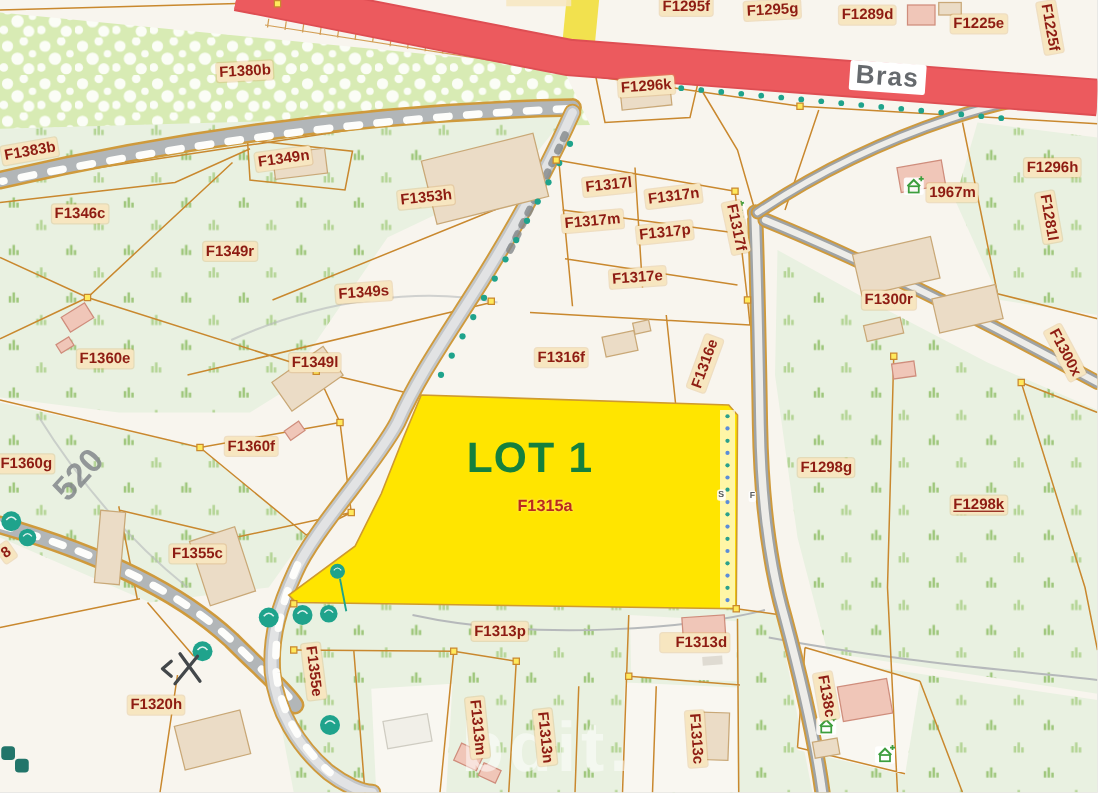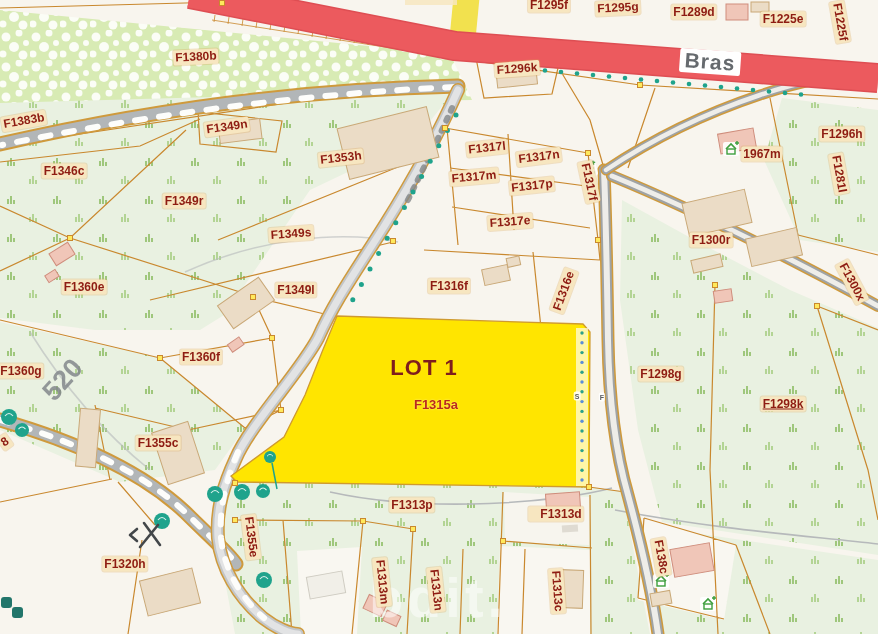--- a/index.html
+++ b/index.html
@@ -10,21 +10,21 @@
   .lbl{position:absolute;transform:translate(-50%,-50%) rotate(var(--r,0deg));
        font:bold 12px "Liberation Sans",sans-serif;color:var(--label_text,#8e1c12);
        background:var(--label_bg,#f7e6c0);padding:0 2px;border-radius:2px;
        white-space:nowrap;line-height:15px;box-shadow:0 0 0 1px rgba(214,160,80,.28);
        pointer-events:auto;}
   .lbl.tiny{font-size:7px;font-weight:bold;color:#5a5d60;background:rgba(255,255,255,.85);
        box-shadow:none;padding:0 1px;line-height:9px;}
   .lbl.roadname{font-size:21px;letter-spacing:1px;color:#666a6e;background:#fff;
        padding:0 5px;box-shadow:none;border-radius:2px;line-height:24px;}
   .lbl.hw{font-size:27px;color:rgba(130,135,139,.85);background:none;box-shadow:none;}
-  .lbl.lot1{font-size:22px;color:#7f1d1d;background:none;box-shadow:none;letter-spacing:1px;}
+  .lbl.lot1{font-size:34px;color:#15803d;background:none;box-shadow:none;letter-spacing:1px;}
   .lbl.lotsub{font-size:13px;color:#bb2a1c;background:none;box-shadow:none;
        text-shadow:0 0 2px rgba(255,245,160,.9);}
   .lbl.wm{font-size:56px;color:rgba(255,255,255,.5);background:none;box-shadow:none;
        letter-spacing:4px;}
   svg .pline{stroke:var(--parcel_line,#c9882e);stroke-width:1.2;fill:none;}
   svg .pline2{stroke:var(--parcel_line,#c9882e);stroke-width:1;fill:none;opacity:.8;}
   svg .tree{fill:var(--tree,#1fa38c);}
   svg .tw{stroke:rgba(255,255,255,.85);stroke-width:1.2;fill:none;}
   svg .lot{fill:var(--lot_fill,#ffe500);stroke:#cf9a2f;stroke-width:1.3;}
   svg .bld{fill:#ebdcc6;stroke:#c9a877;stroke-width:1;}
@@ -303,31 +303,31 @@
       <span class="lbl" style="left: 532px; top: 186px; --r: -6deg;">F1317p</span>
       <span class="lbl" style="left: 589px; top: 182px; --r: 78deg;">F1317f</span>
       <span class="lbl" style="left: 510px; top: 222px; --r: -4deg;">F1317e</span>
       <span class="lbl" style="left: 762px; top: 154px; --r: 0deg;">1967m</span>
       <span class="lbl" style="left: 839px; top: 174px; --r: 80deg;">F1281l</span>
       <span class="lbl" style="left: 711px; top: 240px; --r: 0deg;">F1300r</span>
       <span class="lbl" style="left: 852px; top: 282px; --r: 62deg;">F1300x</span>
       <span class="lbl" style="left: 64px; top: 171px; --r: 0deg;">F1346c</span>
       <span class="lbl" style="left: 184px; top: 201px; --r: 0deg;">F1349r</span>
       <span class="lbl" style="left: 291px; top: 234px; --r: -4deg;">F1349s</span>
-      <span class="lbl" style="left: 252px; top: 290px; margin-left: 44px; --r: 0deg;">F1349l</span>
+      <span class="lbl" style="left: 252px; top: 290px; --r: 0deg;">F1349l</span>
       <span class="lbl" style="left: 84px; top: 287px; --r: 0deg;">F1360e</span>
       <span class="lbl" style="left: 21px; top: 371px; --r: 0deg;">F1360g</span>
       <span class="lbl" style="left: 201px; top: 357px; --r: 0deg;">F1360f</span>
       <span class="lbl" style="left: 449px; top: 286px; --r: 0deg;">F1316f</span>
       <span class="lbl" style="left: 564px; top: 291px; --r: -70deg;">F1316e</span>
       <span class="lbl" style="left: 661px; top: 374px; --r: 0deg;">F1298g</span>
       <span class="lbl" style="left: 783px; top: 404px; text-decoration: underline; --r: 0deg;">F1298k</span>
       <span class="lbl" style="left: 158px; top: 443px; --r: 0deg;">F1355c</span>
       <span class="lbl" style="left: 251px; top: 537px; --r: 83deg;">F1355e</span>
-      <span class="lbl" style="left: 412px; top: 505px; text-align: right; --r: 0deg;">F1313p</span>
+      <span class="lbl" style="left: 400px; top: 505px; text-align: right; --r: 0deg;">F1313p</span>
       <span class="lbl" style="left: 556px; top: 514px; padding-left: 12px; --r: 0deg;">F1313d</span>
       <span class="lbl" style="left: 382px; top: 582px; --r: 84deg;">F1313m</span>
       <span class="lbl" style="left: 436px; top: 590px; --r: 84deg;">F1313n</span>
       <span class="lbl" style="left: 557px; top: 591px; --r: 86deg;">F1313c</span>
       <span class="lbl" style="left: 661px; top: 557px; --r: 80deg;">F138c</span>
       <span class="lbl" style="left: 125px; top: 564px; --r: 0deg;">F1320h</span>
       <span class="lbl" style="left: 5px; top: 442px; --r: -35deg;">8</span>
       <span class="lbl tiny" style="left: 577px; top: 396px; --r: 0deg;">S</span>
       <span class="lbl tiny" style="left: 602px; top: 397px; --r: 0deg;">F</span>
     </div>

